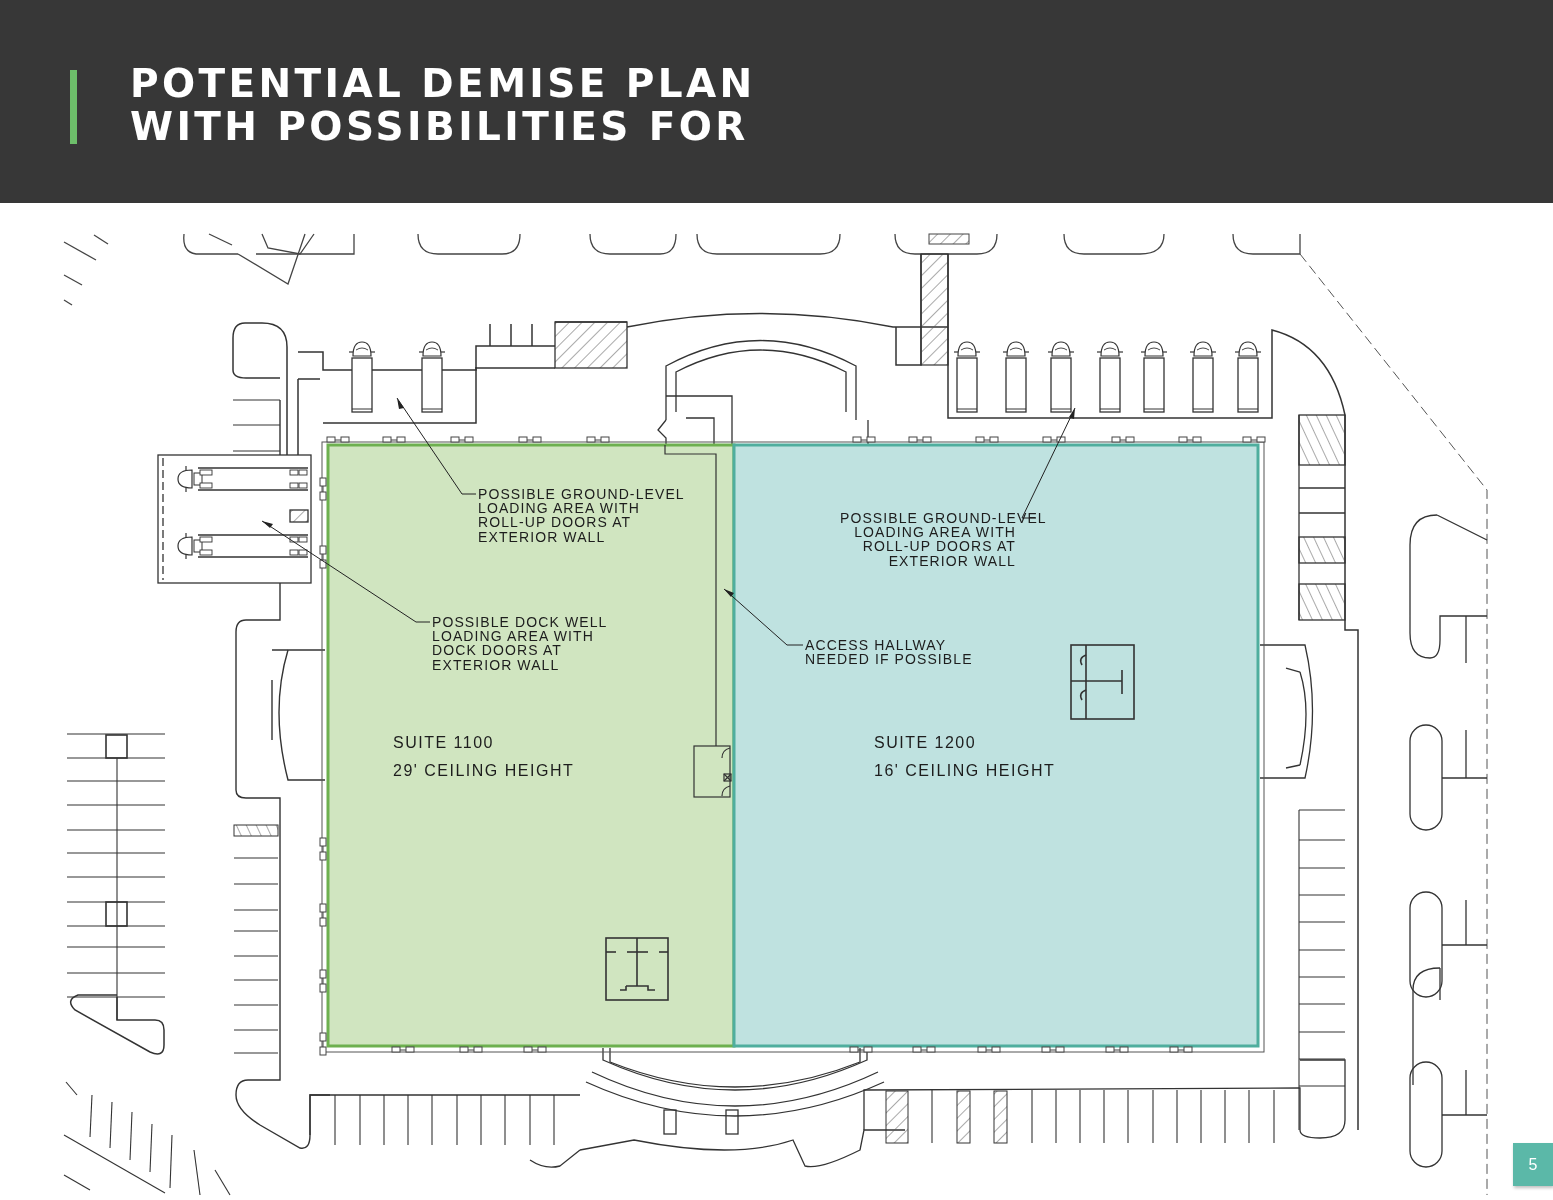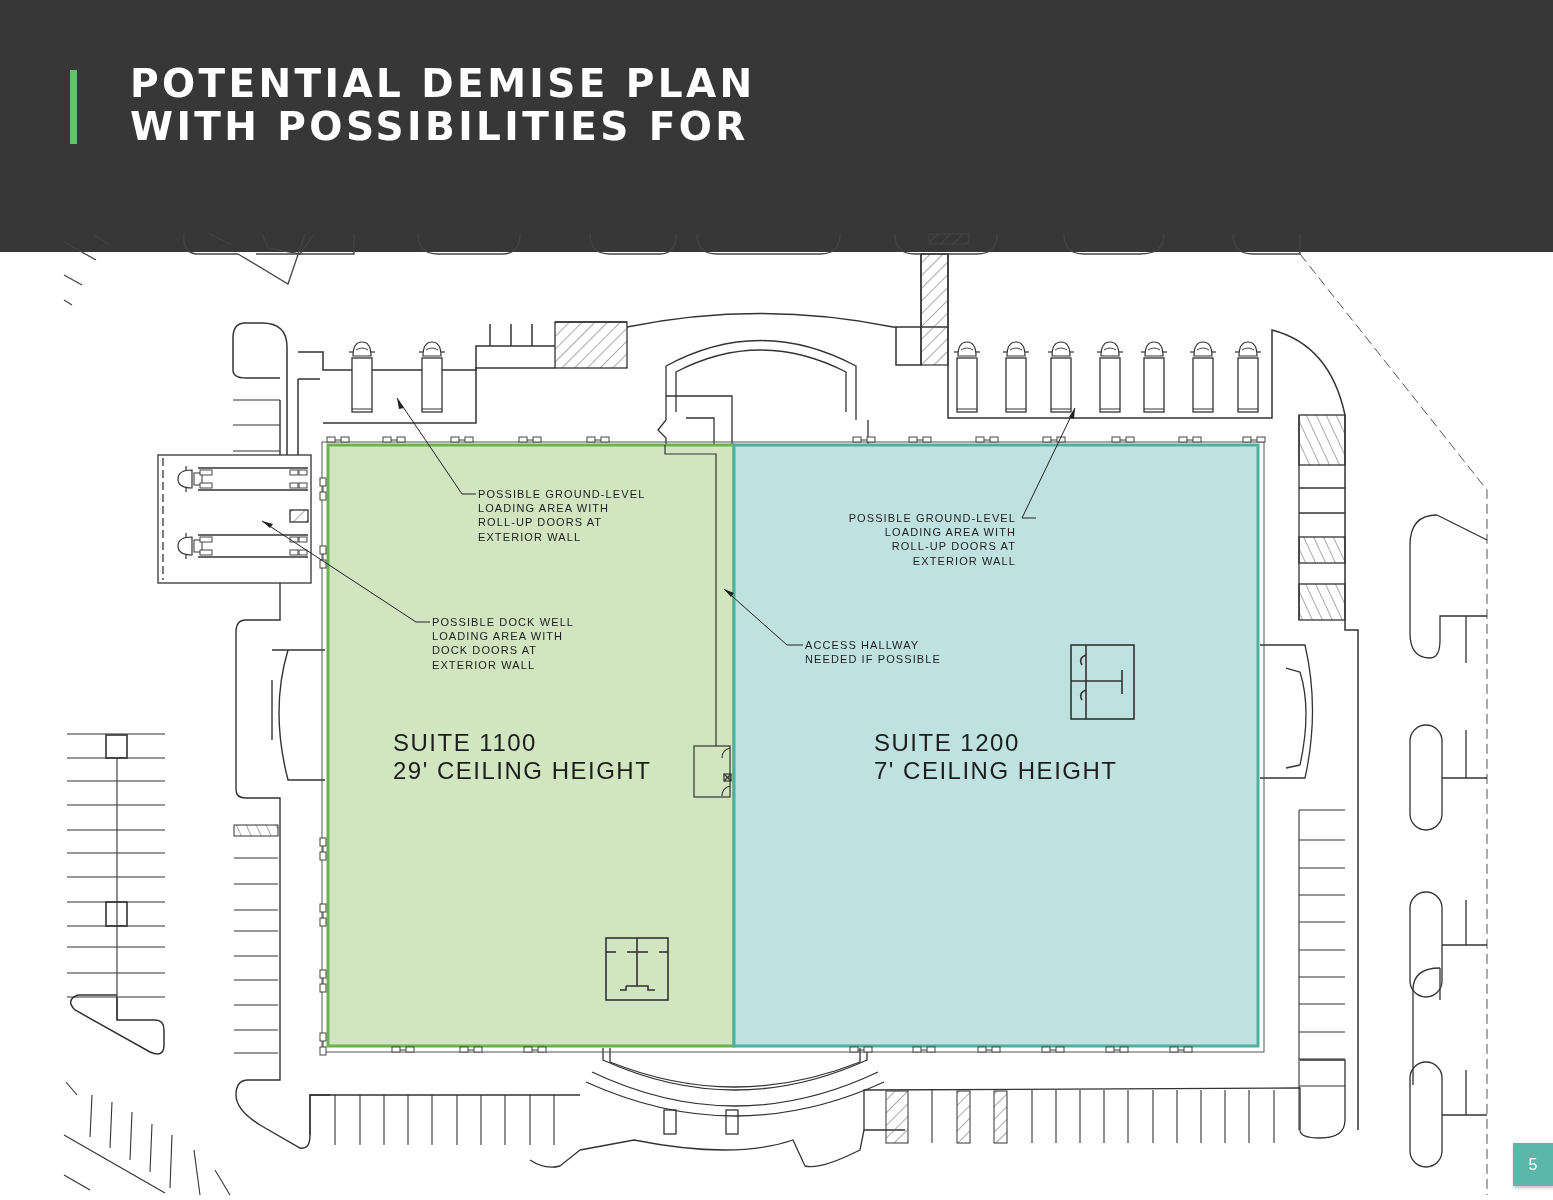--- a/index.html
+++ b/index.html
@@ -1,24 +1,24 @@
 <!DOCTYPE html>
 <html><head>
   <meta charset="utf-8">
   <style>
     html, body { margin: 0; padding: 0; background: #ffffff; }
     body { width: 1553px; height: 1200px; position: relative; overflow: hidden; font-family: "DejaVu Sans", sans-serif; }
-    .header { position: absolute; left: 0; top: 0; width: 1553px; height: 252px; background: #373737; }
+    .header { position: absolute; left: 0; top: 0; width: 1553px; height: 203px; background: #373737; }
     .accent-bar { position: absolute; left: 70px; top: 70px; width: 7px; height: 74px; background: #6dbe6a; }
     .title { position: absolute; left: 130px; top: 62px; margin: 0; color: #ffffff; font-family: "DejaVu Sans", sans-serif; font-weight: bold; font-size: 39px; line-height: 43px; letter-spacing: 3.4px; }
     .title span { display: block; white-space: nowrap; }
     .plan { position: absolute; left: 0; top: 228px; width: 1553px; height: 972px; }
     .plan svg { display: block; }
-    .suite-label { position: absolute; font-family: "Liberation Sans", sans-serif; font-size: 24px; line-height: 28px; color: #1d1d1d; letter-spacing: 1.5px; white-space: nowrap; }
-    .note { position: absolute; font-family: "Liberation Sans", sans-serif; font-size: 11px; line-height: 14.2px; color: #1d1d1d; letter-spacing: 1.1px; white-space: nowrap; }
+    .suite-label { position: absolute; font-family: "Liberation Sans", sans-serif; font-size: 16px; line-height: 28px; color: #1d1d1d; letter-spacing: 1.5px; white-space: nowrap; }
+    .note { position: absolute; font-family: "Liberation Sans", sans-serif; font-size: 14px; line-height: 14.2px; color: #1d1d1d; letter-spacing: 1.1px; white-space: nowrap; }
     .note span, .suite-label span { display: block; }
     .note.right { text-align: right; }
     .page-badge { position: absolute; left: 1513px; top: 1143px; width: 40px; height: 43px; background: #5bb8a8; color: #ffffff; font-family: "Liberation Sans", sans-serif; font-size: 16px; display: flex; align-items: center; justify-content: center; box-shadow: 1px 2px 3px rgba(0,0,0,0.25); }
   </style>
 </head>
 <body>
 
 <div class="header">
   <div class="accent-bar"></div>
   <h1 class="title">
@@ -392,16 +392,16 @@
   <span>NEEDED IF POSSIBLE</span>
 </div>
 
 <div class="suite-label" style="left:393px; top:729px;">
   <span>SUITE 1100</span>
   <span>29' CEILING HEIGHT</span>
 </div>
 
 <div class="suite-label" style="left:874px; top:729px;">
   <span>SUITE 1200</span>
-  <span>7' CEILING HEIGHT</span>
+  <span>16' CEILING HEIGHT</span>
 </div>
 
 <div class="page-badge">5</div>
 
 </body></html>

